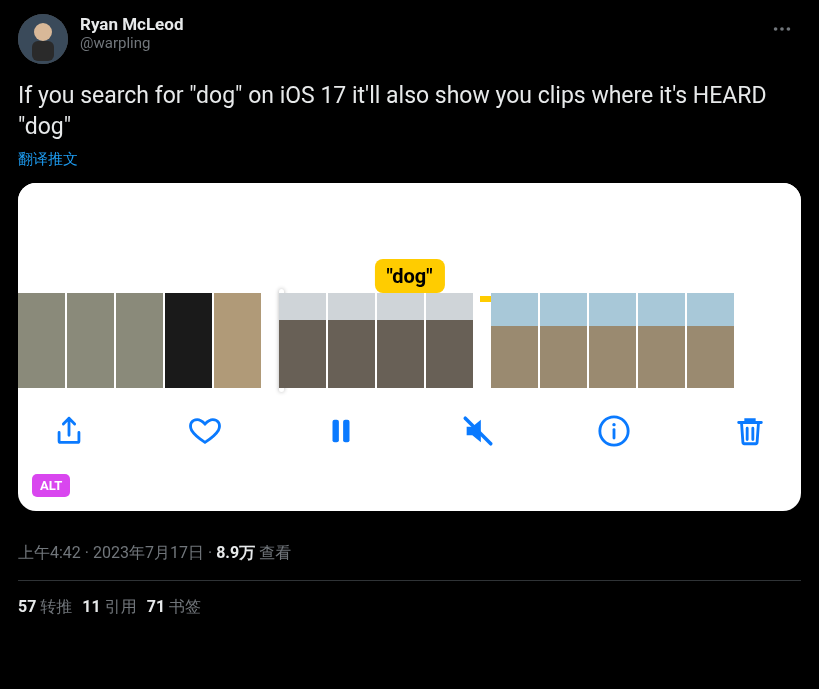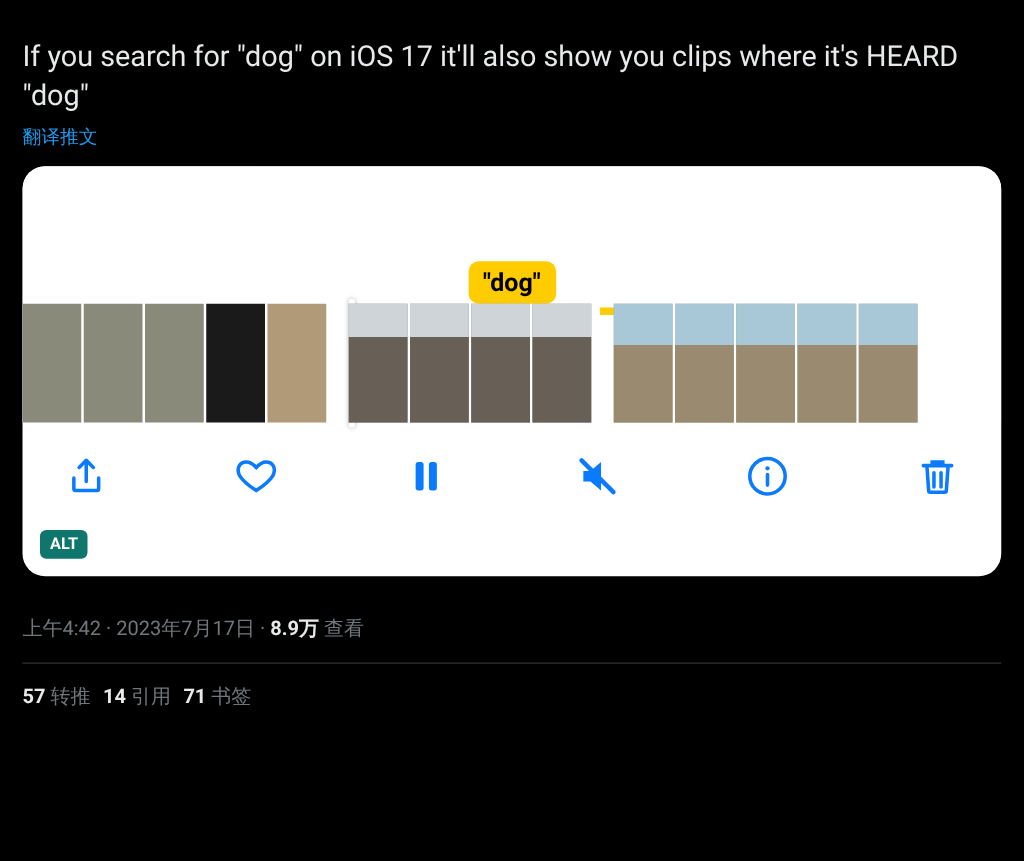--- a/index.html
+++ b/index.html
@@ -135,21 +135,21 @@
     height: 34px;
     color: #0a7aff;
     cursor: pointer;
   }
   .tool-icon svg { width: 100%; height: 100%; display: block; stroke: currentColor; fill: none; stroke-width: 2; }
 
   .alt-badge {
     position: absolute;
     left: 14px;
     bottom: 14px;
-    background: #0f766e;
+    background: #d946ef;
     color: #fff;
     font-size: 13px;
     font-weight: 700;
     padding: 4px 8px;
     border-radius: 5px;
   }
 
   .meta {
     margin-top: 32px;
     color: #71767b;
@@ -170,20 +170,40 @@
     font-size: 16px;
     color: #71767b;
   }
   .stats .num { color: #e7e9ea; font-weight: 700; margin-right: 4px; }
 </style>
 </head>
 <body>
 
 <div class="tweet">
 
+  <div class="header">
+    <div class="avatar">
+      <svg viewBox="0 0 50 50">
+        <rect width="50" height="50" fill="#3a4a5a"></rect>
+        <circle cx="25" cy="18" r="9" fill="#d8b898"></circle>
+        <rect x="14" y="27" width="22" height="20" rx="6" fill="#2a2a2a"></rect>
+      </svg>
+    </div>
+    <div class="names">
+      <div class="display-name">Ryan McLeod</div>
+      <div class="handle">@warpling</div>
+    </div>
+    <div class="more-btn">
+      <svg viewBox="0 0 24 24" width="22" height="22">
+        <circle cx="5" cy="12" r="2" fill="#71767b"></circle>
+        <circle cx="12" cy="12" r="2" fill="#71767b"></circle>
+        <circle cx="19" cy="12" r="2" fill="#71767b"></circle>
+      </svg>
+    </div>
+  </div>
 
   <div class="body-text">If you search for "dog" on iOS 17 it'll also show you clips where it's HEARD "dog"</div>
 
   <div class="translate">翻译推文</div>
 
   <div class="media-card">
     <div class="media-top-white"></div>
     <div class="dog-label">"dog"</div>
     <div class="yellow-tick"></div>
 
@@ -252,17 +272,17 @@
   </div>
 
   <div class="meta">
     <span>上午4:42</span><span class="sep">·</span><span>2023年7月17日</span><span class="sep">·</span><span class="views-num">8.9万</span> <span>查看</span>
   </div>
 
   <div class="divider"></div>
 
   <div class="stats">
     <div><span class="num">57</span><span>转推</span></div>
-    <div><span class="num">14</span><span>引用</span></div>
+    <div><span class="num">11</span><span>引用</span></div>
     <div><span class="num">71</span><span>书签</span></div>
   </div>
 
 </div>
 
 </body></html>

